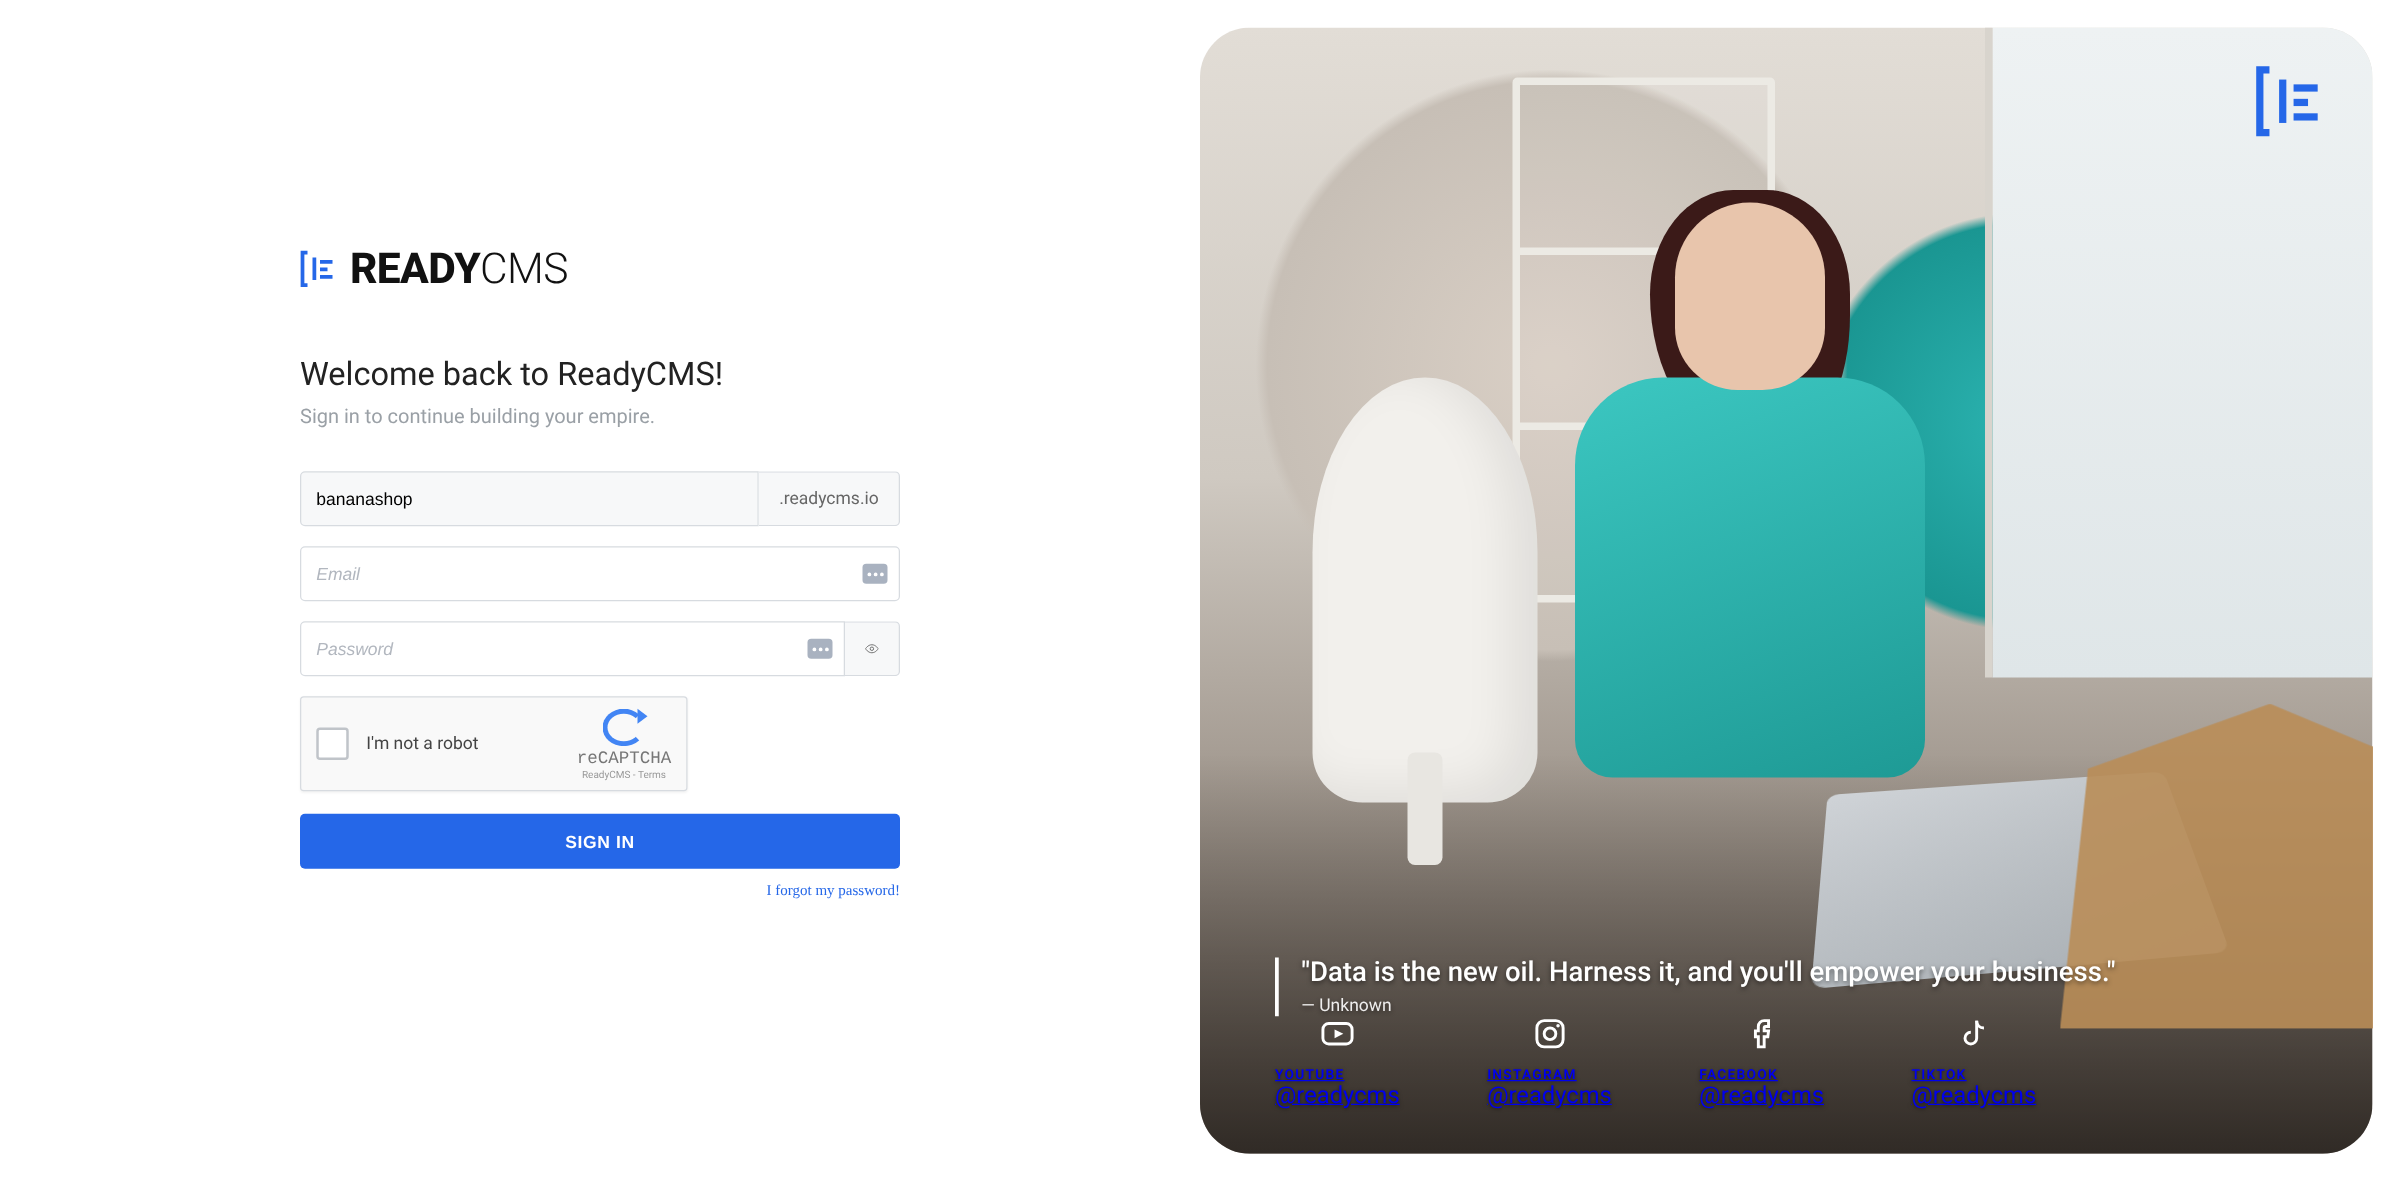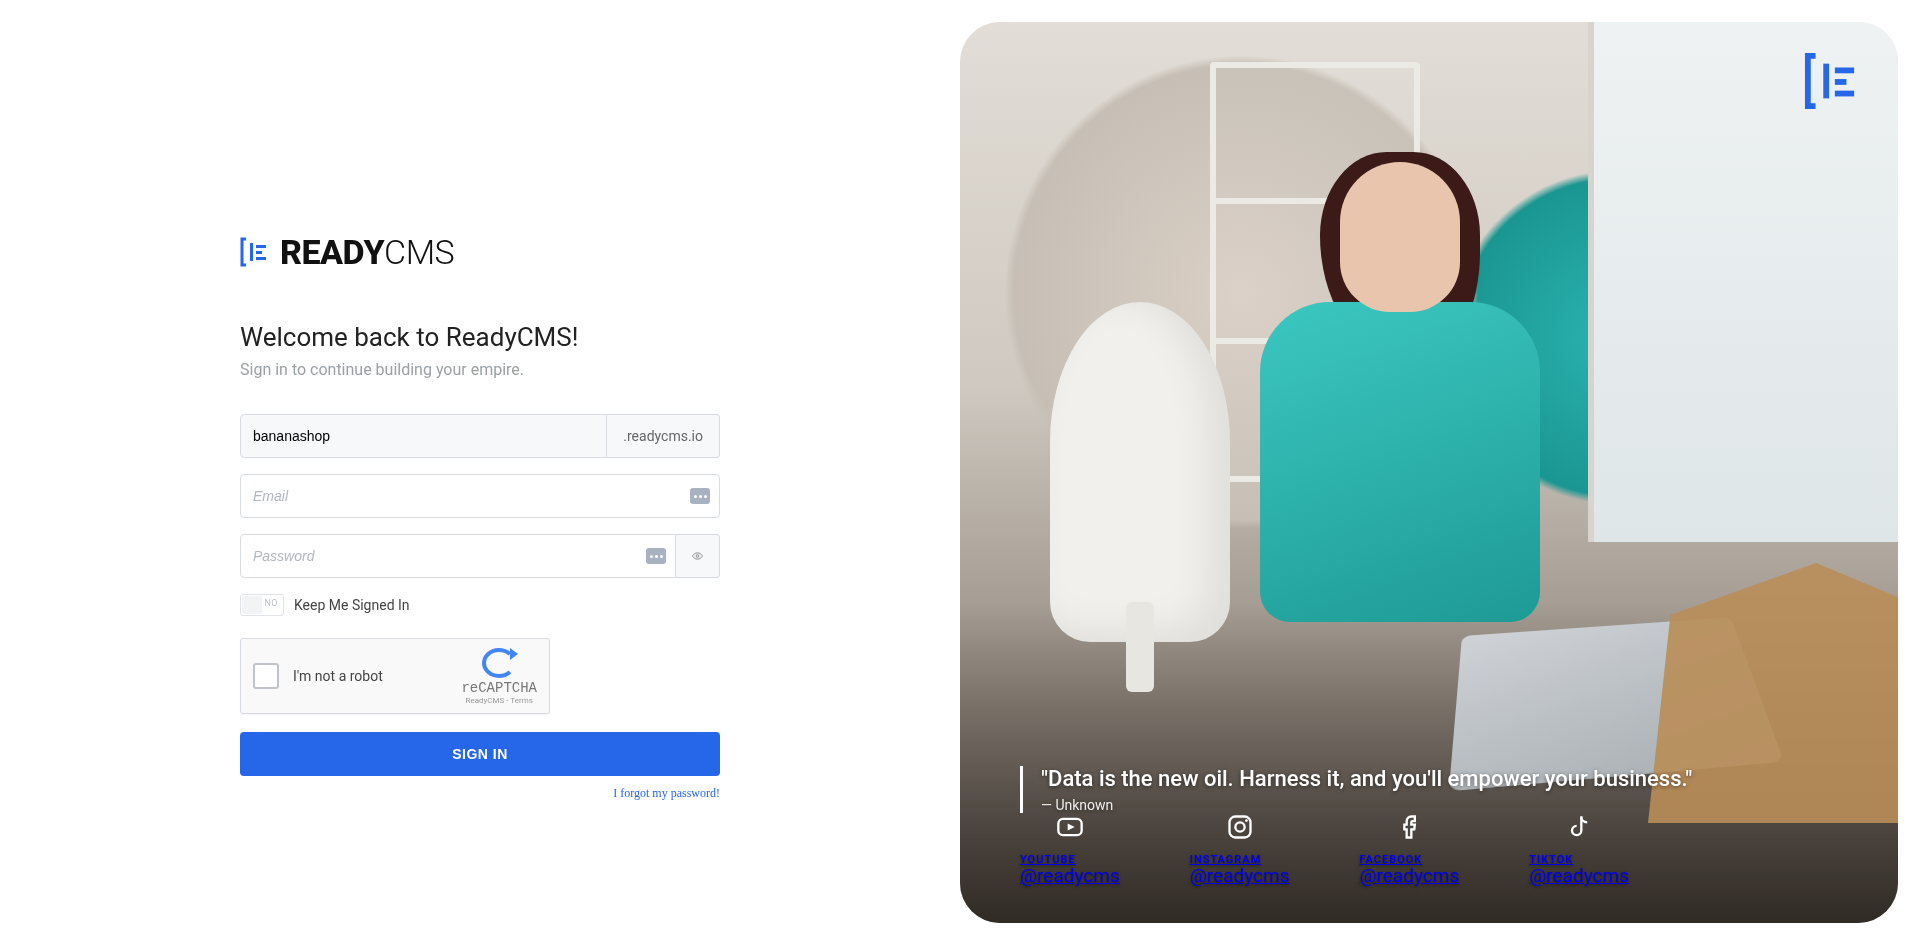--- a/index.html
+++ b/index.html
@@ -19,21 +19,20 @@
 
 .left-panel {
   flex: 0 0 50%;
   display: flex;
   align-items: flex-start;
   justify-content: center;
   padding-top: 195px;
 }
 .form-wrap {
   width: 480px;
-  margin-top: 37px;
 }
 .brand {
   display: flex;
   align-items: center;
   gap: 12px;
   margin-bottom: 50px;
 }
 .brand-logo svg { display: block; }
 .brand-text {
   font-size: 34px;
@@ -448,27 +447,20 @@
       </div>
       <span class="addon addon-right eye-addon">
         <svg width="18" height="18" viewBox="0 0 24 24">
           <path d="M1 12s4-7 11-7 11 7 11 7-4 7-11 7S1 12 1 12z" stroke="#666" stroke-width="1.6" fill="none"></path>
           <circle cx="12" cy="12" r="3" stroke="#666" stroke-width="1.6" fill="none"></circle>
         </svg>
       </span>
     </div>
 
     
-    <div class="keep-row">
-      <div class="toggle">
-        <div class="knob"></div>
-        <span class="txt">NO</span>
-      </div>
-      <span class="keep-label">Keep Me Signed In</span>
-    </div>
 
     
     <div class="captcha">
       <div class="chk"></div>
       <span class="lbl">I'm not a robot</span>
       <div class="rc">
         <div class="logo"></div>
         <div class="brandname">reCAPTCHA</div>
         <div class="terms">ReadyCMS - Terms</div>
       </div>

